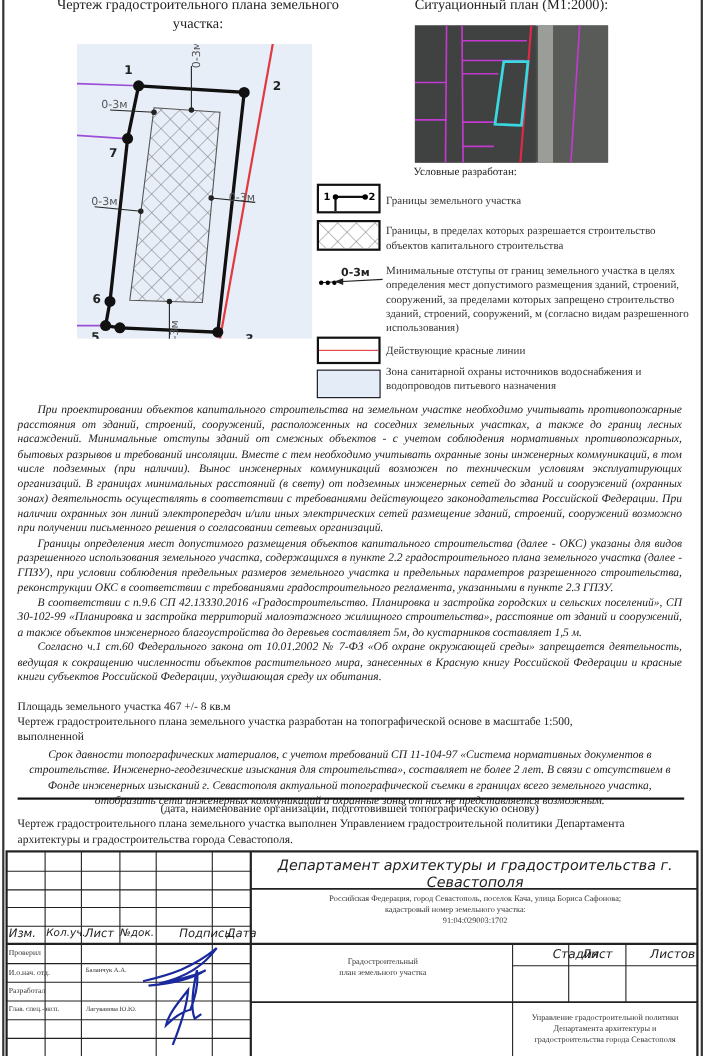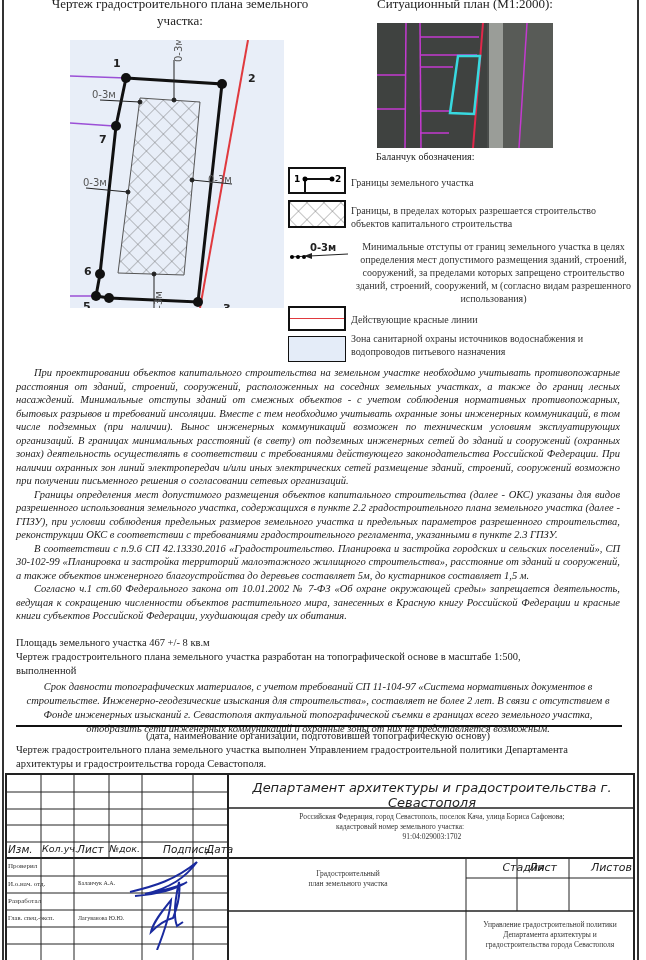--- a/index.html
+++ b/index.html
@@ -100,21 +100,21 @@
       <line x1="43" y1="88" x2="72" y2="88"></line>
     <line x1="0" y1="52" x2="29" y2="52"></line>
       <line x1="0" y1="86" x2="29" y2="86"></line>
     <line x1="150" y1="0" x2="142" y2="125"></line>
       <line x1="43" y1="110" x2="72" y2="110"></line>
   </g>
   <line x1="106" y1="0" x2="96" y2="125" stroke="#e0284a" stroke-width="2"></line>
   <polygon points="81,33 103,33 97,91 73,90" fill="none" stroke="#38d9e0" stroke-width="2.5"></polygon>
 </svg>
 
-<div class="legend-title">Баланчук обозначения:</div>
+<div class="legend-title">Условные разработан:</div>
 
 <div class="lg-box" style="top:167px; height:27px;">
   <svg width="54" height="23" viewBox="0 0 54 23">
     <text x="4" y="13" font-family="DejaVu Sans, sans-serif" font-size="9" font-weight="bold">1</text>
     <line x1="15" y1="10" x2="42" y2="10" stroke="#111" stroke-width="2"></line>
     <line x1="15" y1="10" x2="15" y2="23" stroke="#111" stroke-width="2"></line>
     <circle cx="15" cy="10" r="2.5"></circle>
       <circle cx="42" cy="10" r="2.5"></circle>
     <text x="45" y="13" font-family="DejaVu Sans, sans-serif" font-size="9" font-weight="bold">2</text>
   </svg>
@@ -129,21 +129,21 @@
 <div class="lg-text" style="top:204px; width:260px;">Границы, в пределах которых разрешается строительство объектов капитального строительства</div>
 
 <svg style="position:absolute; left:288px; top:240px;" width="60" height="24" viewBox="0 0 60 24">
   <text x="22" y="11" font-family="DejaVu Sans, sans-serif" font-size="10" font-weight="bold" fill="#222">0-3м</text>
   <line x1="2" y1="17" x2="60" y2="14" stroke="#222" stroke-width="1"></line>
   <circle cx="4" cy="17" r="2"></circle>
     <circle cx="10" cy="17" r="2"></circle>
     <circle cx="16" cy="17" r="2"></circle>
   <polygon points="16,16 24,13 24,19" fill="#222"></polygon>
 </svg>
-<div class="lg-text" style="top:240px; width:285px;text-align:center;">Минимальные отступы от границ земельного участка в целях определения мест допустимого размещения зданий, строений, сооружений, за пределами которых запрещено строительство зданий, строений, сооружений, м (согласно видам разрешенного использования)</div>
+<div class="lg-text" style="top:240px; width:285px;">Минимальные отступы от границ земельного участка в целях определения мест допустимого размещения зданий, строений, сооружений, за пределами которых запрещено строительство зданий, строений, сооружений, м (согласно видам разрешенного использования)</div>
 
 <div class="lg-box" style="top:306px; height:25px;">
   <div style="position:absolute; left:0; right:0; top:10px; height:1px; background:#e0393e;"></div>
 </div>
 <div class="lg-text" style="top:313px;">Действующие красные линии</div>
 
 <div class="lg-box" style="top:336px; height:26px; background:#e4ecf8; border-width:1.5px;"></div>
 <div class="lg-text" style="top:332px; width:270px;">Зона санитарной охраны источников водоснабжения и водопроводов питьевого назначения</div>
 
 <div class="para" style="top:366px;">
@@ -203,21 +203,21 @@
 <div class="cell sm" style="left:8px; top:914px; font-size:6.5px;">Глав. спец.-эксп.</div>
 <div class="cell sm" style="left:78px; top:915px; font-size:6px;">Лагуванова Ю.Ю.</div>
 
 <svg style="position:absolute; left:125px; top:860px;" width="80" height="90" viewBox="0 0 80 90">
   <path d="M5 32 C30 26 50 20 72 2 C60 18 45 28 20 34 C40 30 55 26 62 22 C50 30 35 34 10 36" fill="none" stroke="#1a2a9e" stroke-width="2"></path>
   <path d="M32 90 C40 70 45 55 46 40 C38 50 28 62 26 72 C32 66 40 60 48 58 C52 48 56 36 54 22 C50 40 48 56 52 66 L58 62" fill="none" stroke="#1a2a9e" stroke-width="2"></path>
 </svg>
 
 <div class="cell gost" style="left:230px; top:780px; width:404px; text-align:center; font-size:13px;">Департамент архитектуры и градостроительства г. Севастополя</div>
 <div class="cell small-serif" style="left:230px; top:812px; width:404px;">Российская Федерация, город Севастополь, поселок Кача, улица Бориса Сафонова;</div>
-<div class="cell small-serif" style="left:230px; top:822px; width:340px;">кадастровый номер земельного участка:</div>
+<div class="cell small-serif" style="left:244px; top:822px; width:340px;">кадастровый номер земельного участка:</div>
 <div class="cell small-serif" style="left:230px; top:832px; width:404px;">91:04:029003:1702</div>
 
 <div class="cell small-serif" style="left:230px; top:869px; width:236px;">Градостроительный</div>
 <div class="cell small-serif" style="left:230px; top:879px; width:236px;">план земельного участка</div>
 
 <div class="cell gost" style="left:466px; top:861px; width:51px; text-align:center; font-size:11px;margin-left:32px;">Стадия</div>
 <div class="cell gost" style="left:517px; top:861px; width:52px; text-align:center; font-size:11px;">Лист</div>
 <div class="cell gost" style="left:569px; top:861px; width:65px; text-align:center; font-size:11px;padding-left:20px;">Листов</div>
 
 <div class="cell small-serif" style="left:230px; top:970px; width:236px;">М1:500</div>

